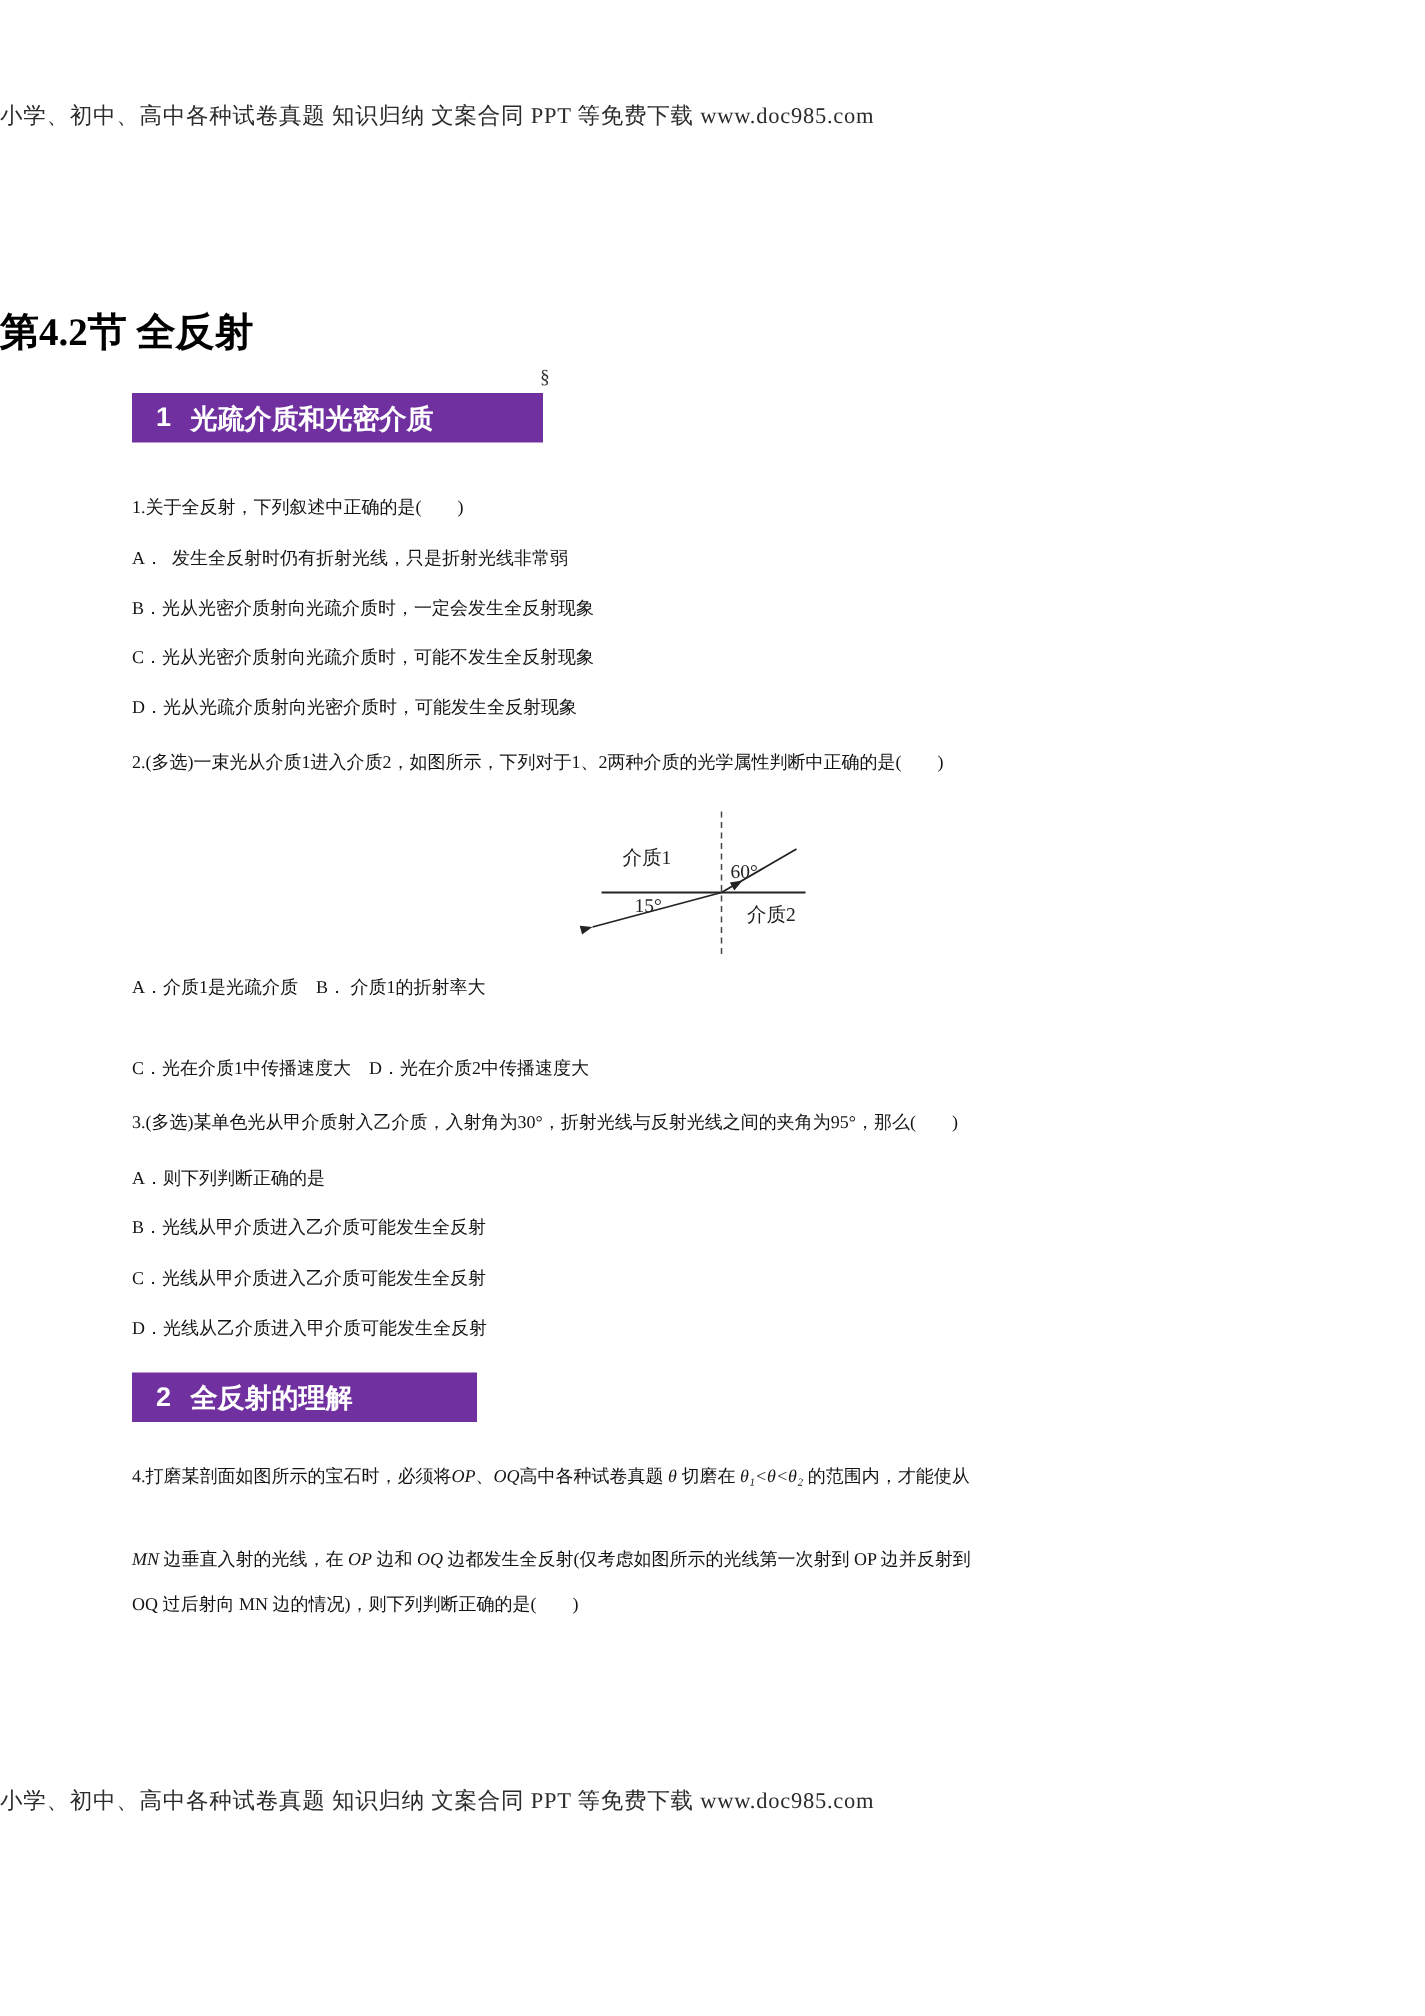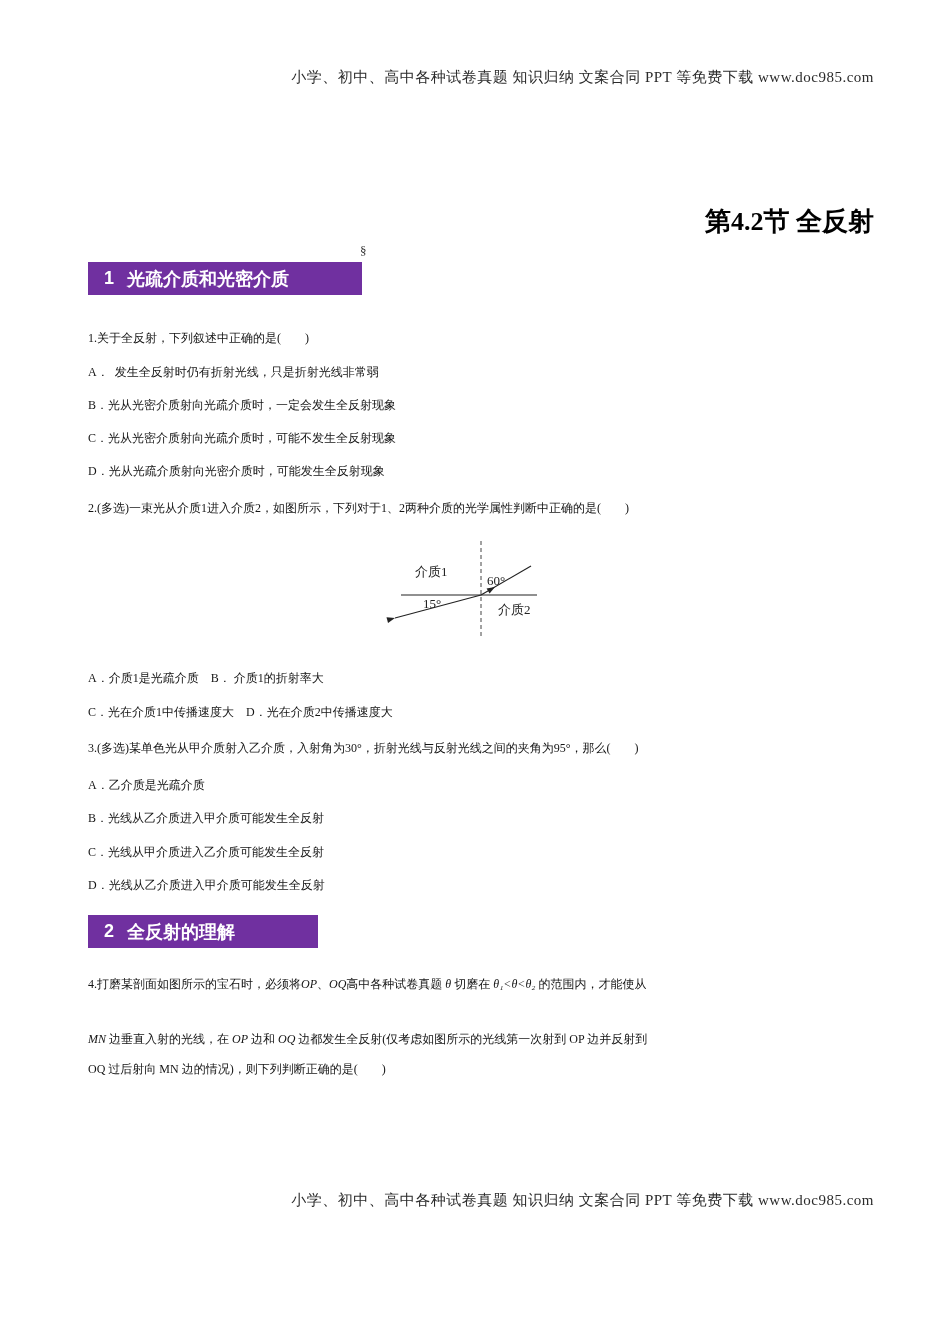--- a/index.html
+++ b/index.html
@@ -2,21 +2,21 @@
 <html><head>
 <meta charset="utf-8">
 <style>
   html,body { margin:0; padding:0; }
   body {
     width:950px; height:1344px; background:#ffffff; position:relative;
     font-family:"Liberation Serif","DejaVu Serif",serif; color:#111;
     overflow:hidden;
   }
   .abs { position:absolute; }
-  .centered { left:0; width:874px; text-align:right; }
+  .centered { left:0; width:874px; text-align:left; }
   .hf { font-size:15px; color:#2b2b2b; letter-spacing:0.5px; }
   .doc-title { font-size:26px; font-weight:bold; color:#000; }
   .sec-mark { font-size:13px; color:#333; }
   .banner {
     left:88px; height:33px; background:#7030A0; color:#ffffff;
     display:flex; align-items:center; box-sizing:border-box; padding-left:16px;
     font-family:"Liberation Sans","DejaVu Sans",sans-serif; font-weight:bold; font-size:18px;
   }
   .banner .num { margin-right:13px; }
   .line { left:88px; font-size:12px; white-space:pre; color:#141414; }
@@ -60,26 +60,26 @@
     <line x1="96" y1="57" x2="10" y2="80" stroke="#222" stroke-width="1.2"></line>
     <polygon points="0,0 8,-3 8,3" transform="translate(10,80) rotate(165)" fill="#222"></polygon>
 
     <text x="30" y="38">介质1</text>
     <text x="102" y="47">60°</text>
     <text x="38" y="70">15°</text>
     <text x="113" y="76">介质2</text>
   </svg>
 </div>
 
-<div class="abs line" style="top:670px">A．介质1是光疏介质　B． 介质1的折射率大</div>
+<div class="abs line" style="top:650px">A．介质1是光疏介质　B． 介质1的折射率大</div>
 <div class="abs line" style="top:704px">C．光在介质1中传播速度大　D．光在介质2中传播速度大</div>
 
 <div class="abs line" style="top:740px">3.(多选)某单色光从甲介质射入乙介质，入射角为30°，折射光线与反射光线之间的夹角为95°，那么(　　)</div>
-<div class="abs line" style="top:777px">A．乙介质是光疏介质</div>
-<div class="abs line" style="top:810px">B．光线从乙介质进入甲介质可能发生全反射</div>
+<div class="abs line" style="top:777px">A．则下列判断正确的是</div>
+<div class="abs line" style="top:810px">B．光线从甲介质进入乙介质可能发生全反射</div>
 <div class="abs line" style="top:844px">C．光线从甲介质进入乙介质可能发生全反射</div>
 <div class="abs line" style="top:877px">D．光线从乙介质进入甲介质可能发生全反射</div>
 
 <div class="abs banner" style="top:915px; width:230px">
   <span class="num">2</span>
   <span>全反射的理解</span>
 </div>
 
 <div class="abs line" style="top:976px"><span>4.打磨某剖面如图所示的宝石时，必须将</span><span class="it">OP</span><span>、</span><span class="it">OQ</span><span>高中各种试卷真题 </span><span class="it">θ</span><span> 切磨在 </span><span class="it">θ₁&lt;θ&lt;θ₂</span><span> 的范围内，才能使从</span></div>
 

